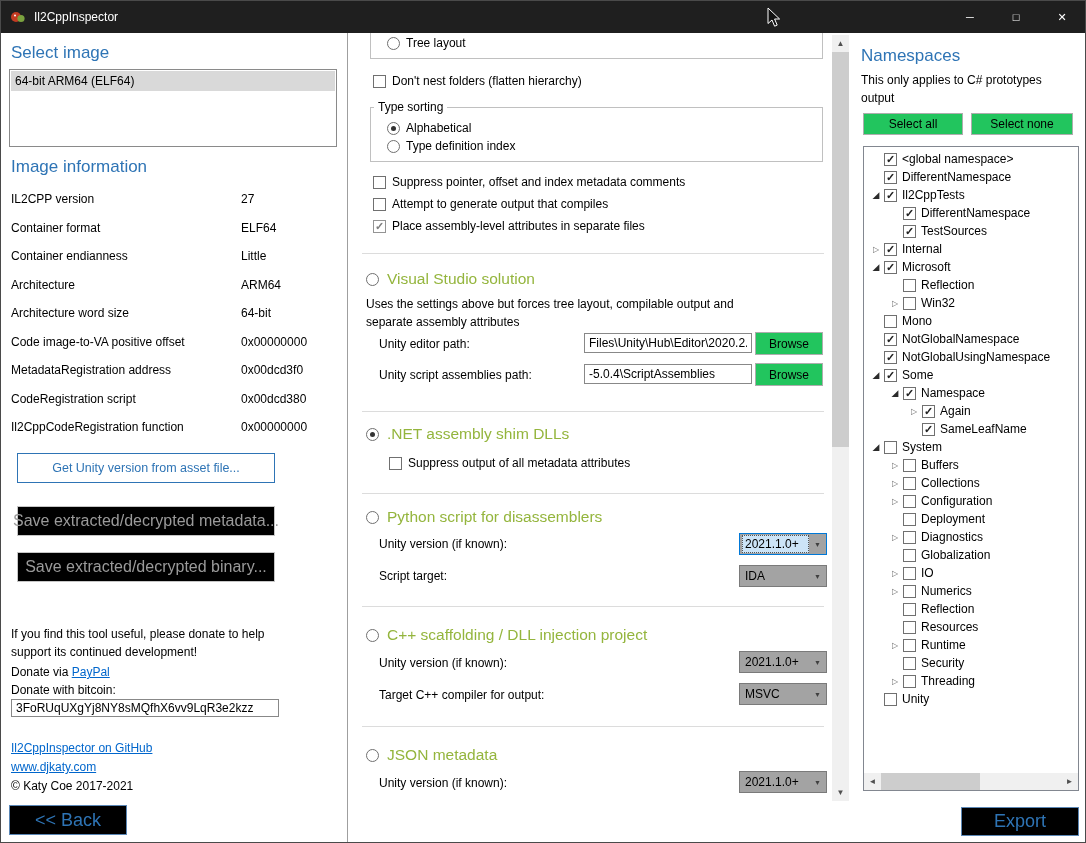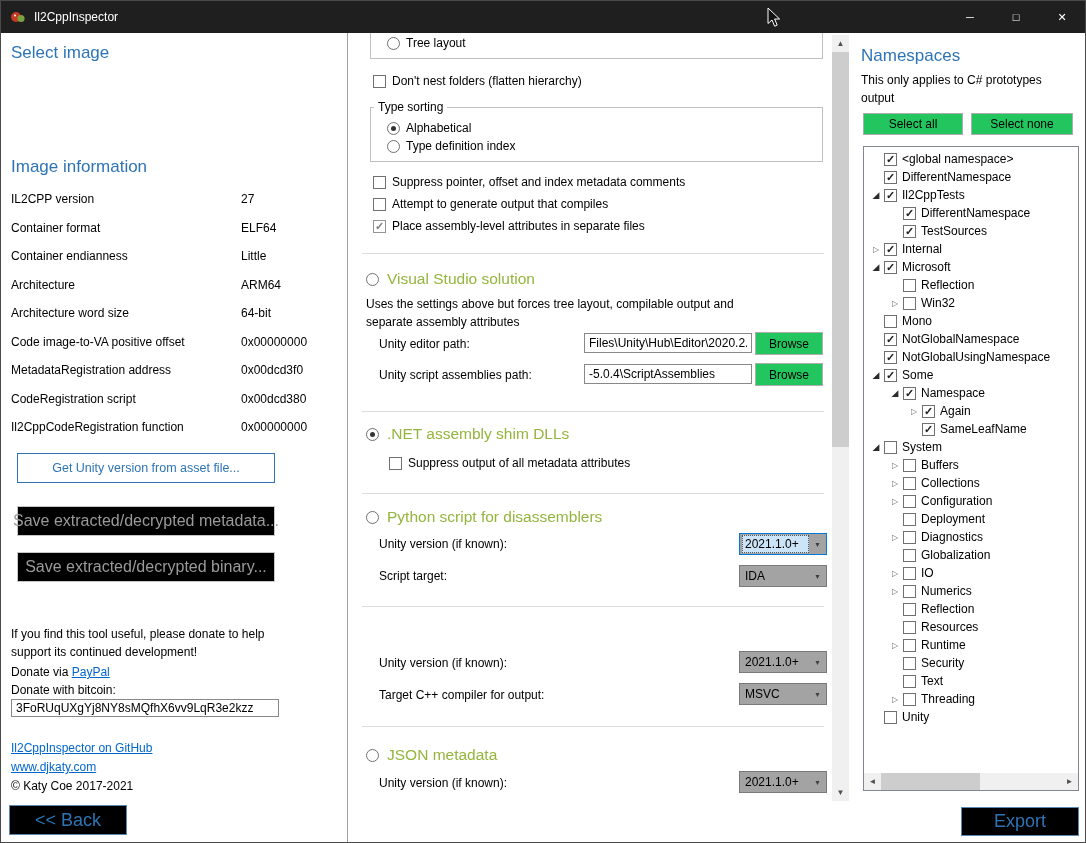--- a/index.html
+++ b/index.html
@@ -102,20 +102,23 @@
     </div>
   </div>
 
   <svg class="cursor" width="14" height="21" viewBox="0 0 14 21">
     <polygon points="1,1 1,16.5 5,13 7.6,19.2 10.2,18.1 7.6,12 12.6,12" fill="#111" stroke="#fff" stroke-width="1"></polygon>
   </svg>
 
   <div class="left-panel">
     <div class="h-blue" style="left:10px;top:10px;">Select image</div>
 
+    <div class="listbox">
+      <div class="list-item selected">64-bit ARM64 (ELF64)</div>
+    </div>
 
     <div class="h-blue" style="left:10px;top:124px;">Image information</div>
 
     <div class="info-rows">
         <div class="info-row">
           <span class="info-label">IL2CPP version</span>
           <span class="info-value">27</span>
         </div>
         <div class="info-row">
           <span class="info-label">Container format</span>
@@ -252,20 +255,24 @@
       <span class="arr">▼</span>
     </div>
     <div class="txt" style="left:30px;top:534px;">Script target:</div>
     <div class="combo" style="left:390px;top:532px;">
       <span class="val">IDA</span>
       <span class="arr">▼</span>
     </div>
 
     <div class="sep" style="top:573px;"></div>
 
+    <div class="ctrl green" style="left:17px;top:593px;">
+      <span class="circ"></span>
+      <span>C++ scaffolding / DLL injection project</span>
+    </div>
     <div class="txt" style="left:30px;top:621px;">Unity version (if known):</div>
     <div class="combo" style="left:390px;top:618px;">
       <span class="val">2021.1.0+</span>
       <span class="arr">▼</span>
     </div>
     <div class="txt" style="left:30px;top:653px;">Target C++ compiler for output:</div>
     <div class="combo" style="left:390px;top:650px;">
       <span class="val">MSVC</span>
       <span class="arr">▼</span>
     </div>
@@ -439,25 +446,20 @@
             <span class="expander collapsed">▷</span>
             <span class="tree-cb"></span>
             <span class="tree-label">Runtime</span>
           </div>
           <div class="tree-row" style="padding-left: 21px;">
             <span class="expander none"></span>
             <span class="tree-cb"></span>
             <span class="tree-label">Security</span>
           </div>
           <div class="tree-row" style="padding-left: 21px;">
-            <span class="expander none"></span>
-            <span class="tree-cb"></span>
-            <span class="tree-label">Text</span>
-          </div>
-          <div class="tree-row" style="padding-left: 21px;">
             <span class="expander collapsed">▷</span>
             <span class="tree-cb"></span>
             <span class="tree-label">Threading</span>
           </div>
           <div class="tree-row" style="padding-left: 2px;">
             <span class="expander none"></span>
             <span class="tree-cb"></span>
             <span class="tree-label">Unity</span>
           </div>
         </div>

